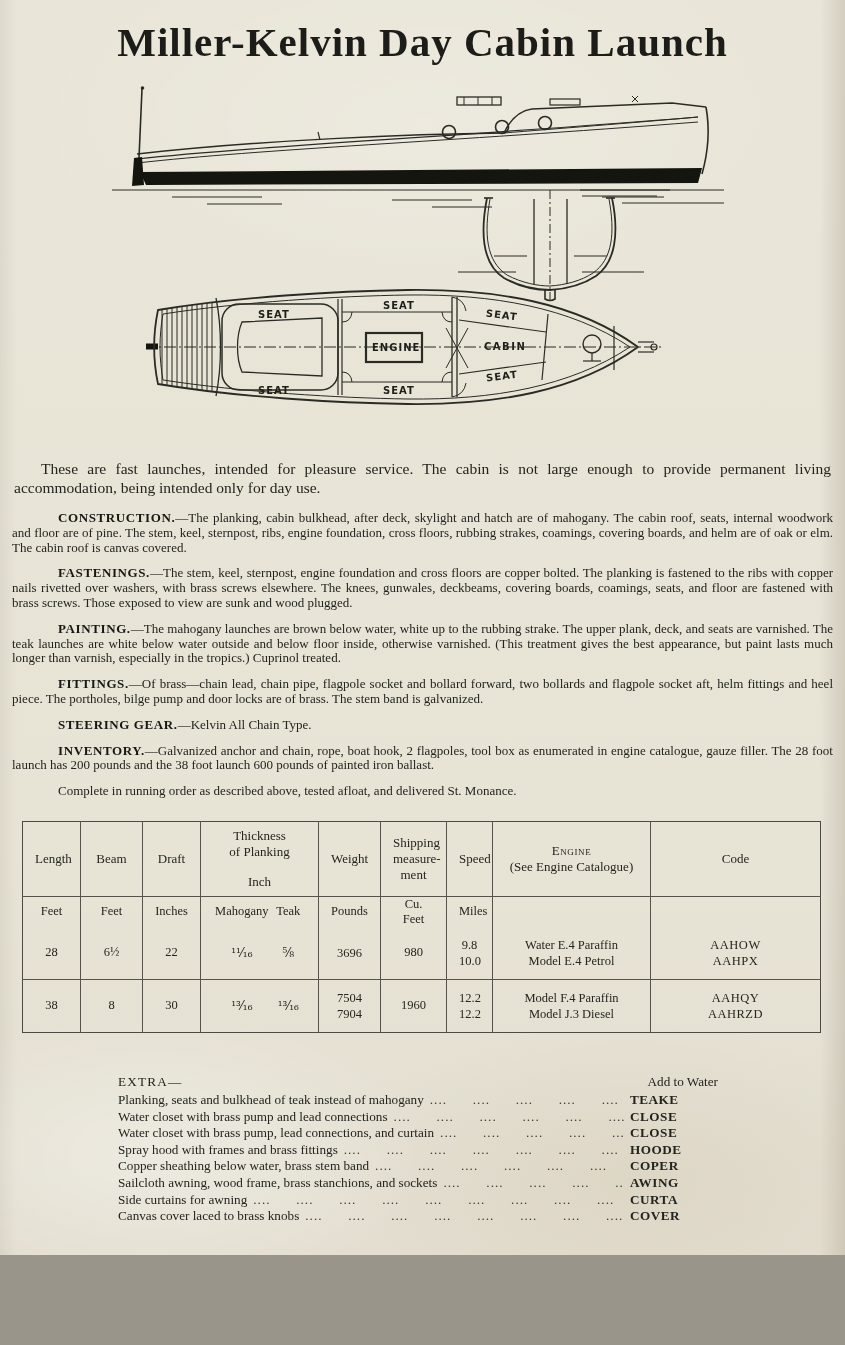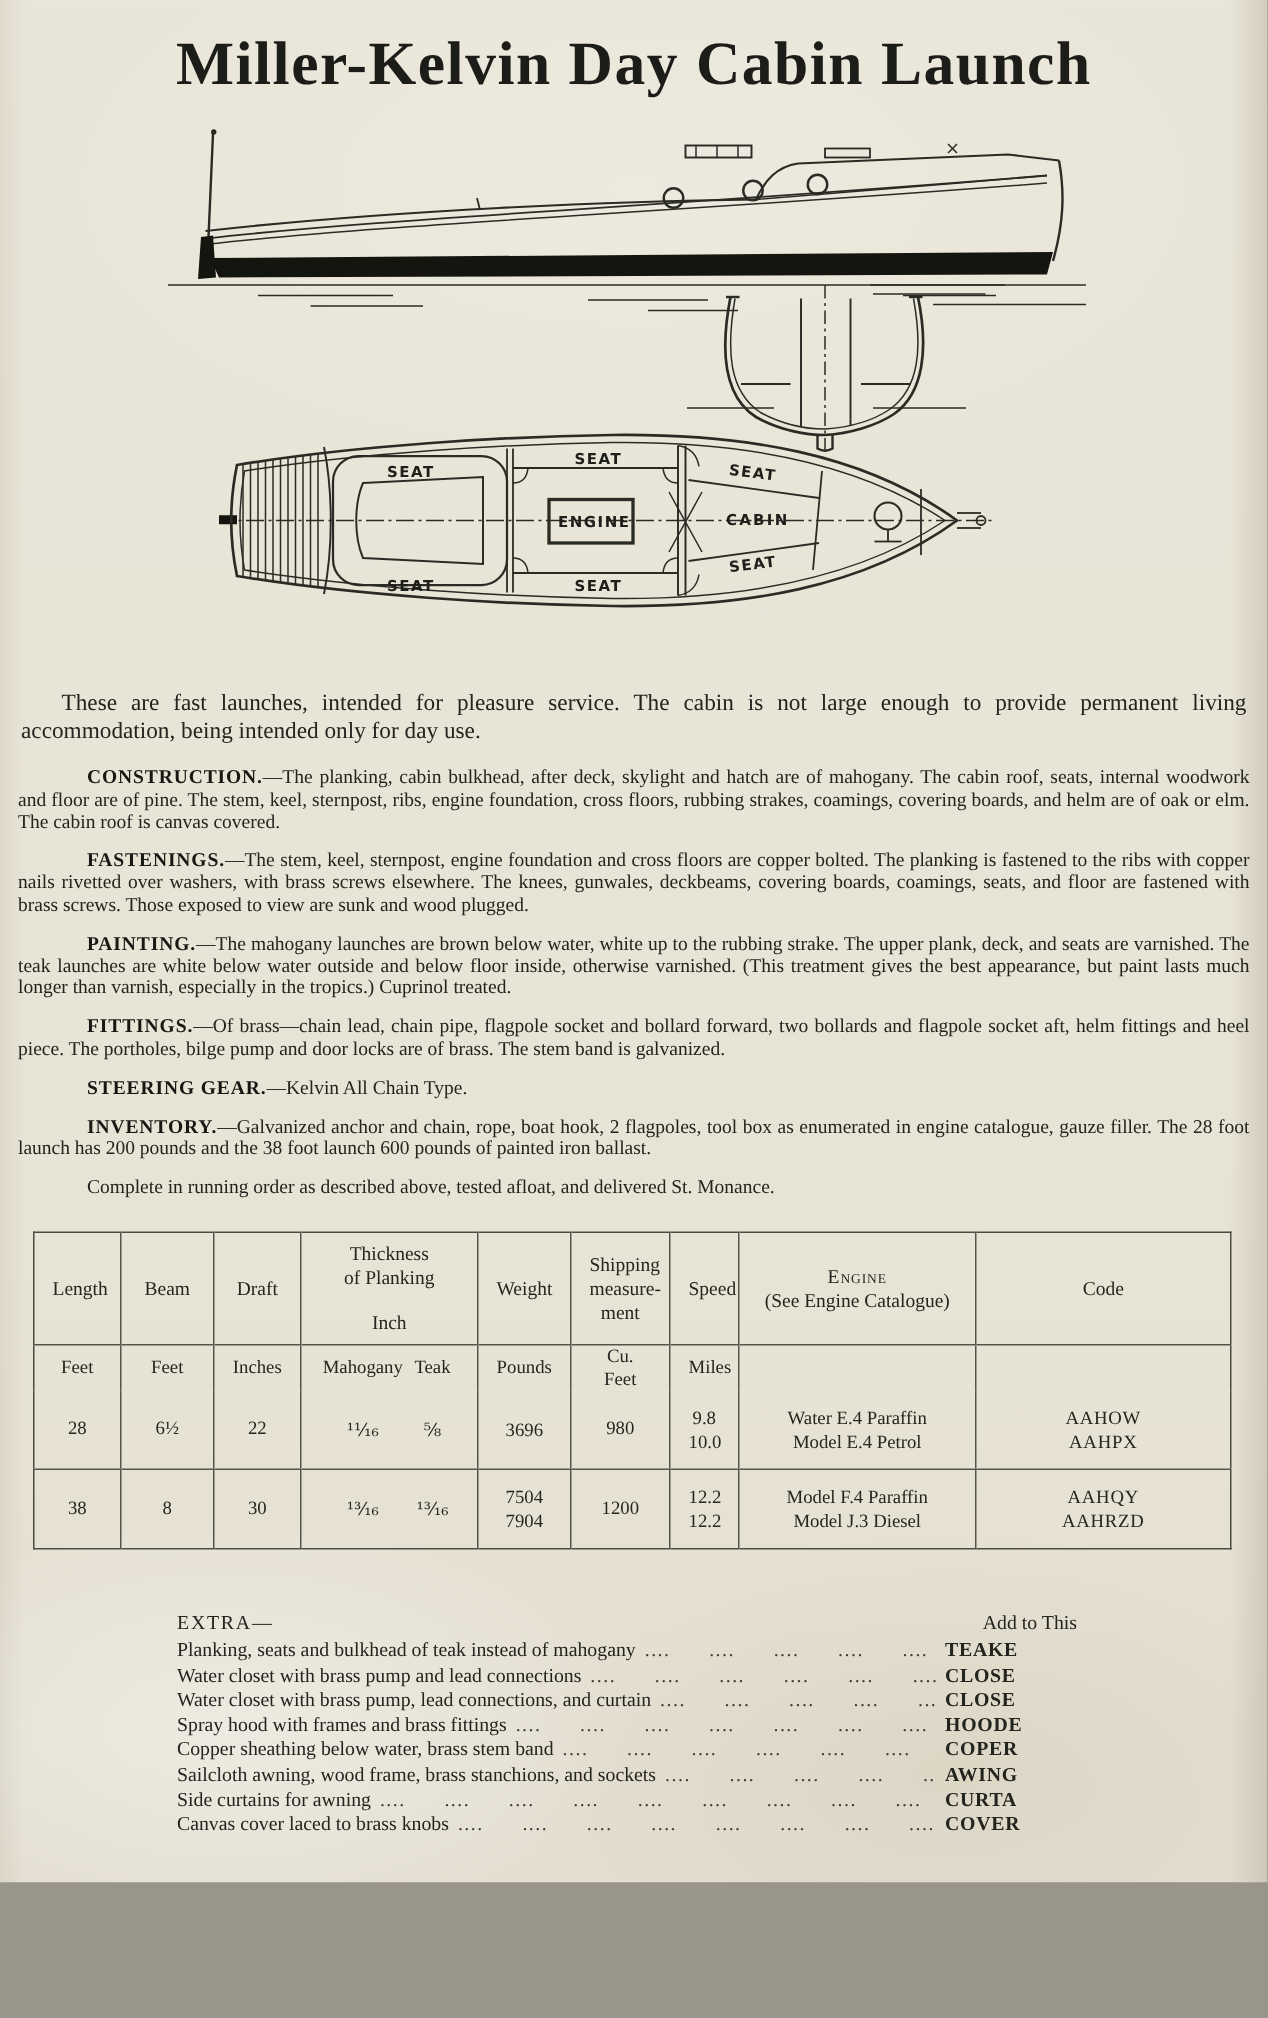--- a/index.html
+++ b/index.html
@@ -318,21 +318,21 @@
               <span class="m frac">¹³⁄₁₆</span>
               <span class="t frac">¹³⁄₁₆</span>
             </div>
           </td>
       <td>
             <div class="stack">
               <span>7504</span>
               <span>7904</span>
             </div>
           </td>
-      <td>1200</td>
+      <td>1960</td>
       <td class="speed-cell">
             <div class="stack">
               <span>12.2</span>
               <span>12.2</span>
             </div>
           </td>
       <td class="engine-cell">
             <div class="stack">
               <span>Model F.4 Paraffin</span>
               <span>Model J.3 Diesel</span>
@@ -342,21 +342,21 @@
             <span>AAHQY</span>
             <span>AAHRZD</span>
           </td>
     </tr>
   </tbody>
     </table>
 
   <div class="extras">
     <div class="extras-hdr">
       <span class="xh">EXTRA—</span>
-      <span>Add to This</span>
+      <span>Add to Water</span>
     </div>
     <div class="extra-row">
         <span class="lbl">Planking, seats and bulkhead of teak instead of mahogany</span>
         <span class="leader"></span>
         <span class="code">TEAKE</span>
       </div>
     <div class="extra-row">
         <span class="lbl">Water closet with brass pump and lead connections</span>
         <span class="leader"></span>
         <span class="code">CLOSE</span>

